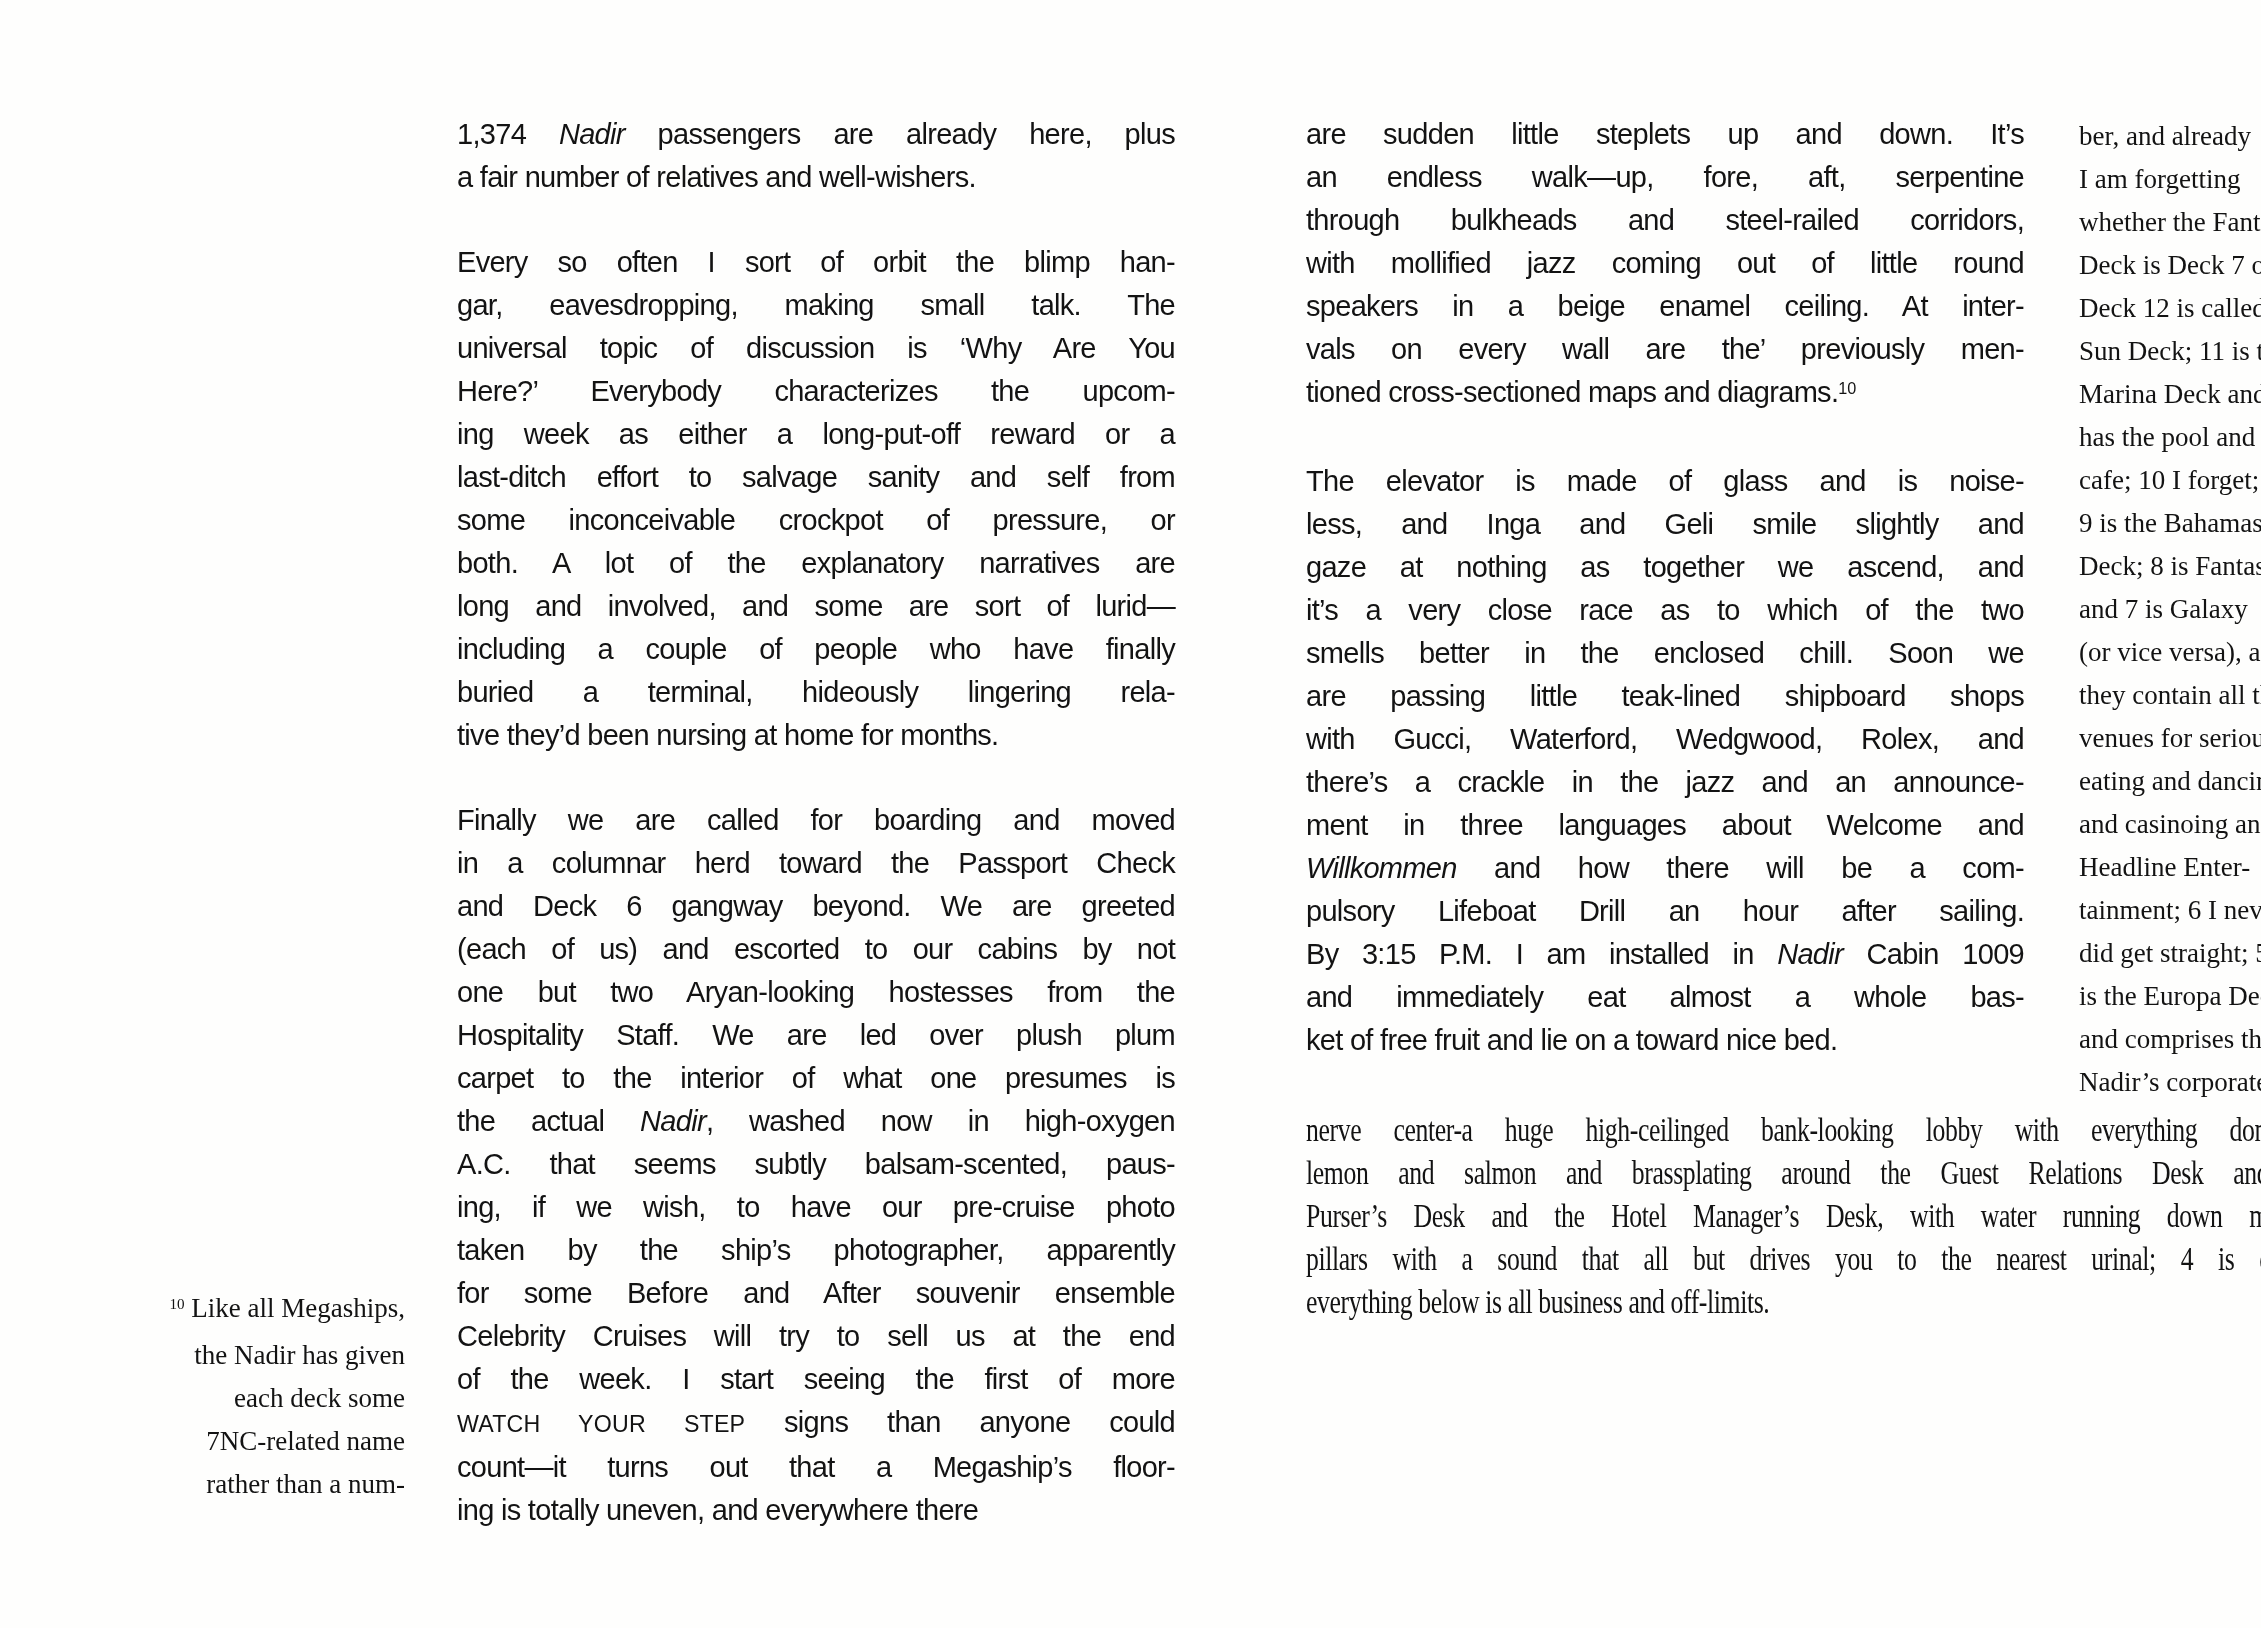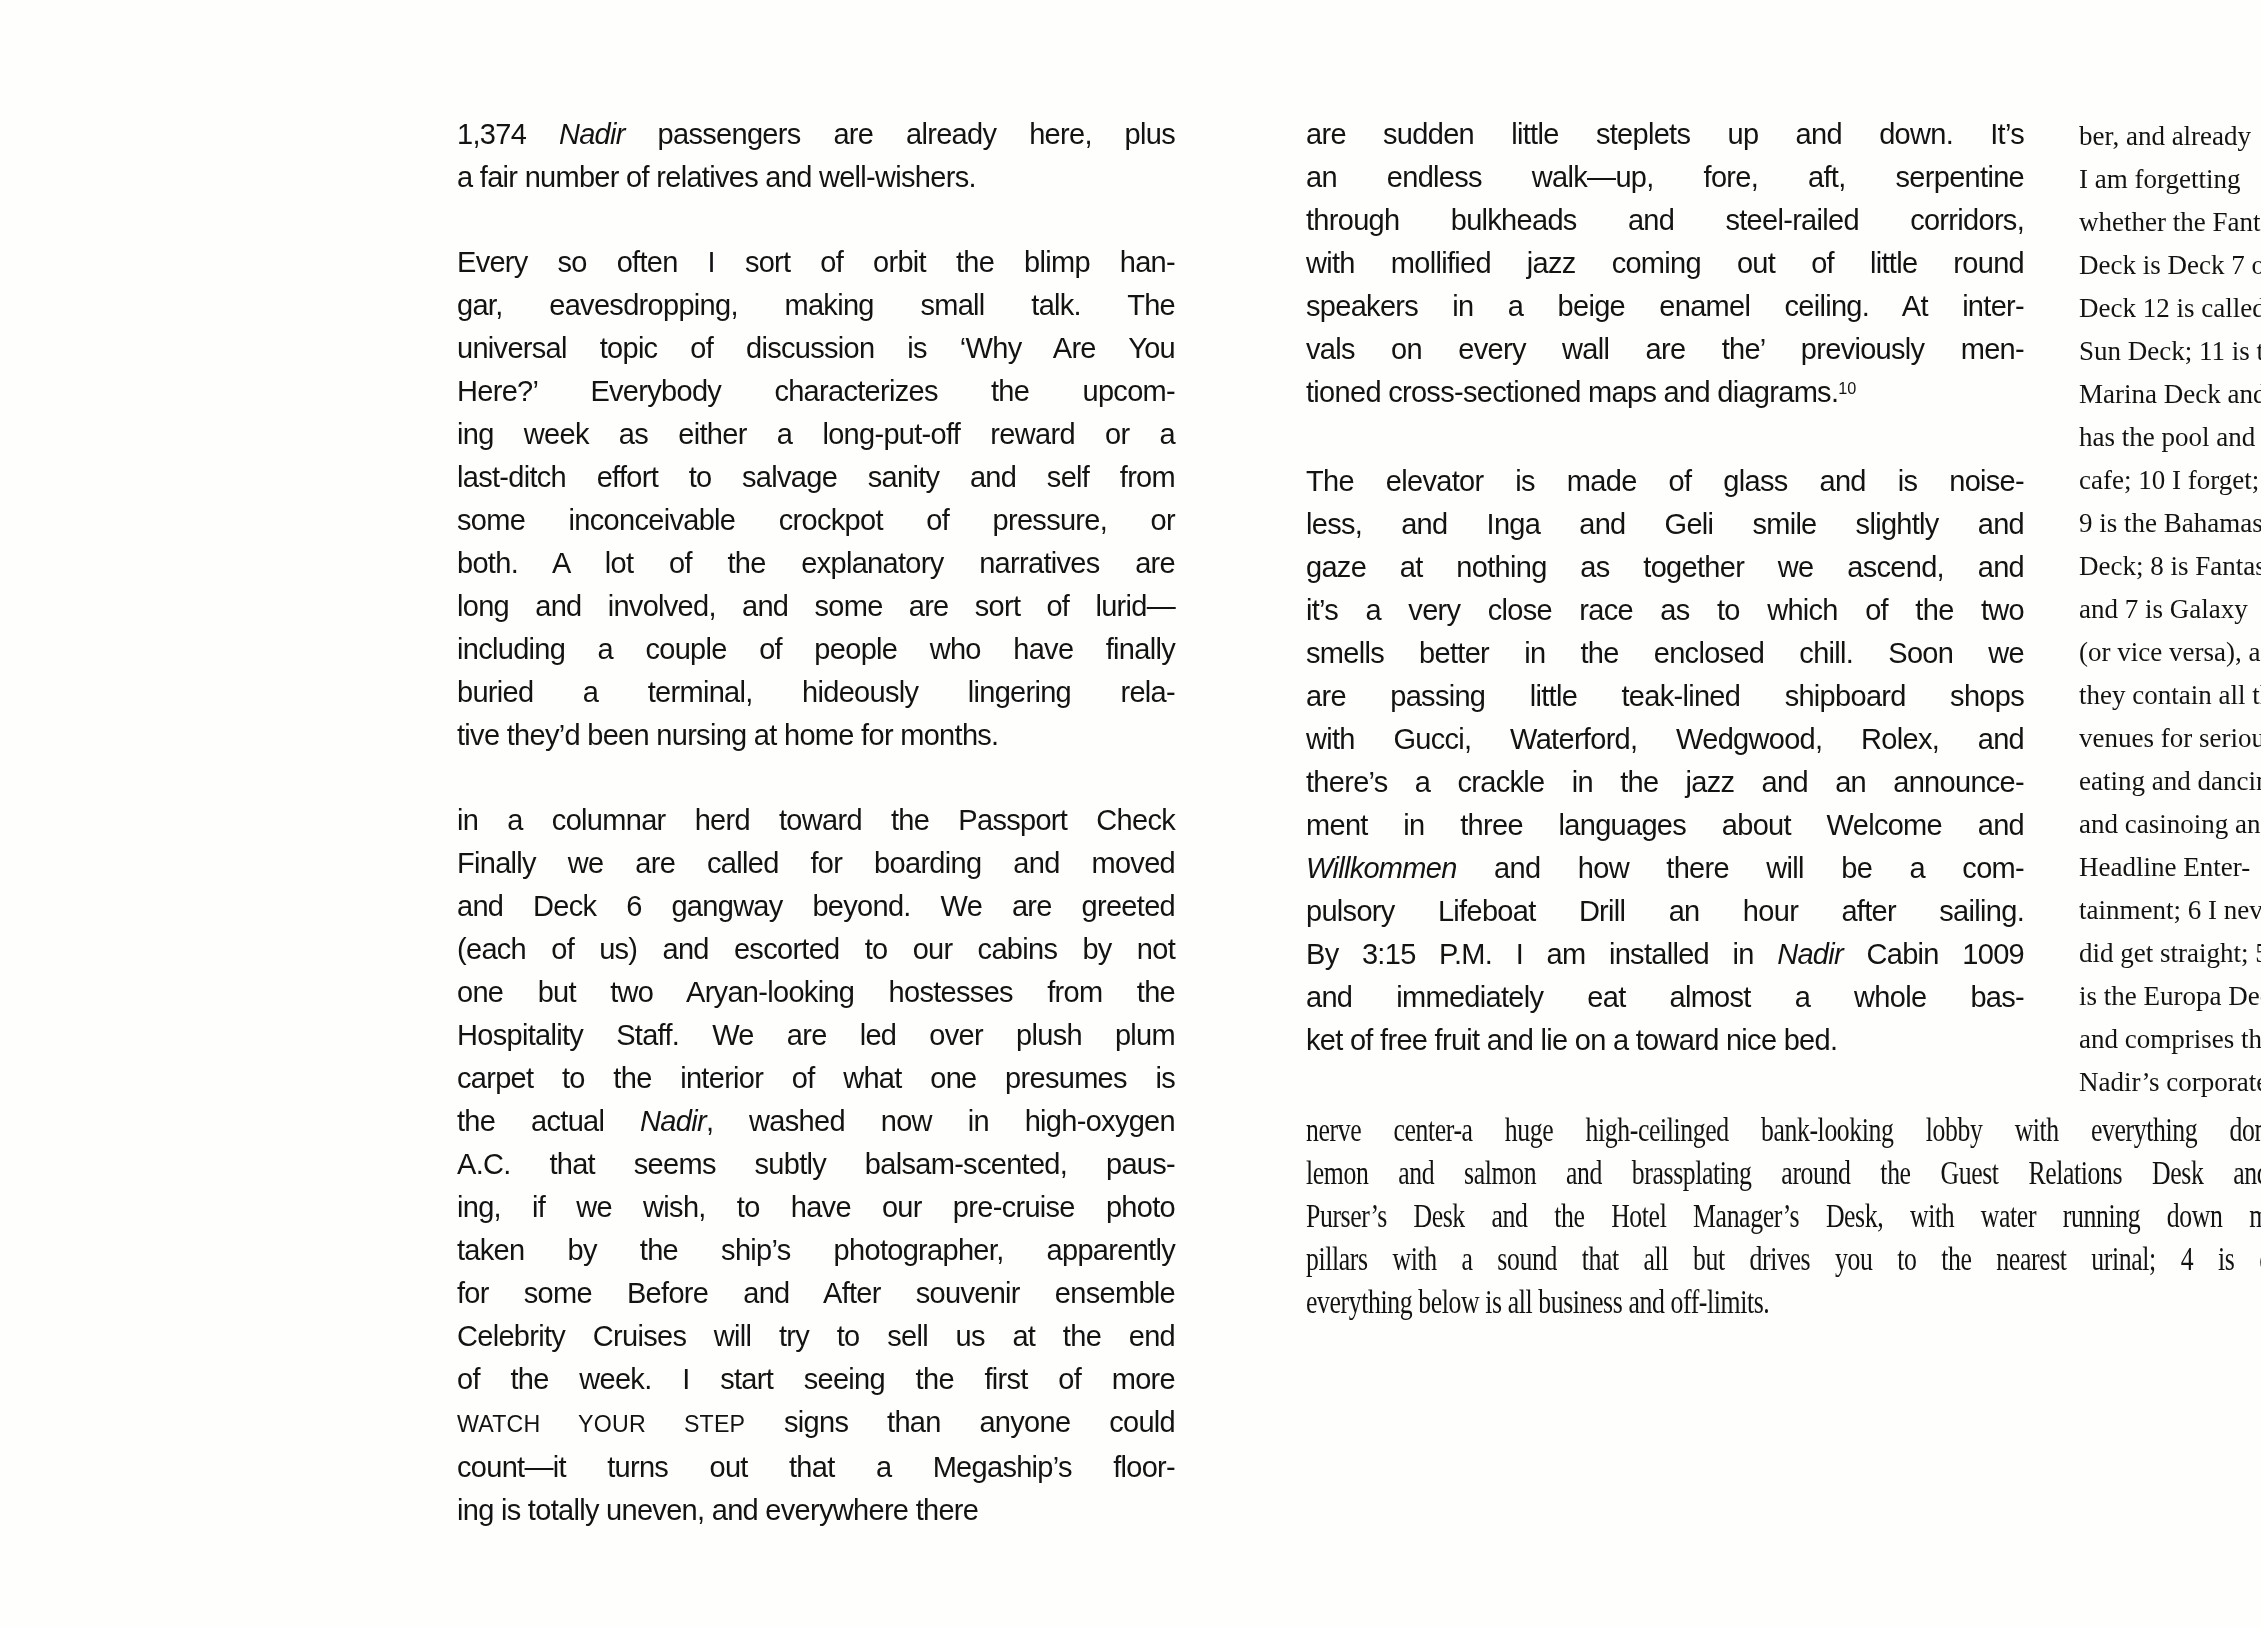--- a/index.html
+++ b/index.html
@@ -50,20 +50,27 @@
 
   sup { font-size: 0.56em; vertical-align: baseline; position: relative; top: -0.52em; letter-spacing: 0; }
   i { font-style: italic; margin-top: 23px; }
   .sc { font-size: 0.8em; letter-spacing: 0.2px; }
 </style>
 </head>
 <body>
 
 <div class="page">
 
+  <div class="col margin-serif ragged-right" style="left: 109px; top: 1287px; width: 296px;">
+      <div class="line"><sup>10</sup> Like all Megaships,</div>
+      <div class="line">the Nadir has given</div>
+      <div class="line">each deck some</div>
+      <div class="line">7NC-related name</div>
+      <div class="line last">rather than a num-</div>
+    </div>
 
   <div class="col body-text justify" style="left: 457px; top: 113px; width: 718px;">
     <div class="par">
         <div class="line">1,374 <i>Nadir</i> passengers are already here, plus</div>
         <div class="line last">a fair number of relatives and well-wishers.</div>
       </div>
     <div class="par">
         <div class="line">Every so often I sort of orbit the blimp han-</div>
         <div class="line">gar, eavesdropping, making small talk. The</div>
         <div class="line">universal topic of discussion is ‘Why Are You</div>
@@ -71,22 +78,22 @@
         <div class="line">ing week as either a long-put-off reward or a</div>
         <div class="line">last-ditch effort to salvage sanity and self from</div>
         <div class="line">some inconceivable crockpot of pressure, or</div>
         <div class="line">both. A lot of the explanatory narratives are</div>
         <div class="line">long and involved, and some are sort of lurid—</div>
         <div class="line">including a couple of people who have finally</div>
         <div class="line">buried a terminal, hideously lingering rela-</div>
         <div class="line last">tive they’d been nursing at home for months.</div>
       </div>
     <div class="par">
+        <div class="line">Finally we are called for boarding and moved</div>
         <div class="line">in a columnar herd toward the Passport Check</div>
-        <div class="line">Finally we are called for boarding and moved</div>
         <div class="line">and Deck 6 gangway beyond. We are greeted</div>
         <div class="line">(each of us) and escorted to our cabins by not</div>
         <div class="line">one but two Aryan-looking hostesses from the</div>
         <div class="line">Hospitality Staff. We are led over plush plum</div>
         <div class="line">carpet to the interior of what one presumes is</div>
         <div class="line">the actual <i>Nadir</i>, washed now in high-oxygen</div>
         <div class="line">A.C. that seems subtly balsam-scented, paus-</div>
         <div class="line">ing, if we wish, to have our pre-cruise photo</div>
         <div class="line">taken by the ship’s photographer, apparently</div>
         <div class="line">for some Before and After souvenir ensemble</div>

